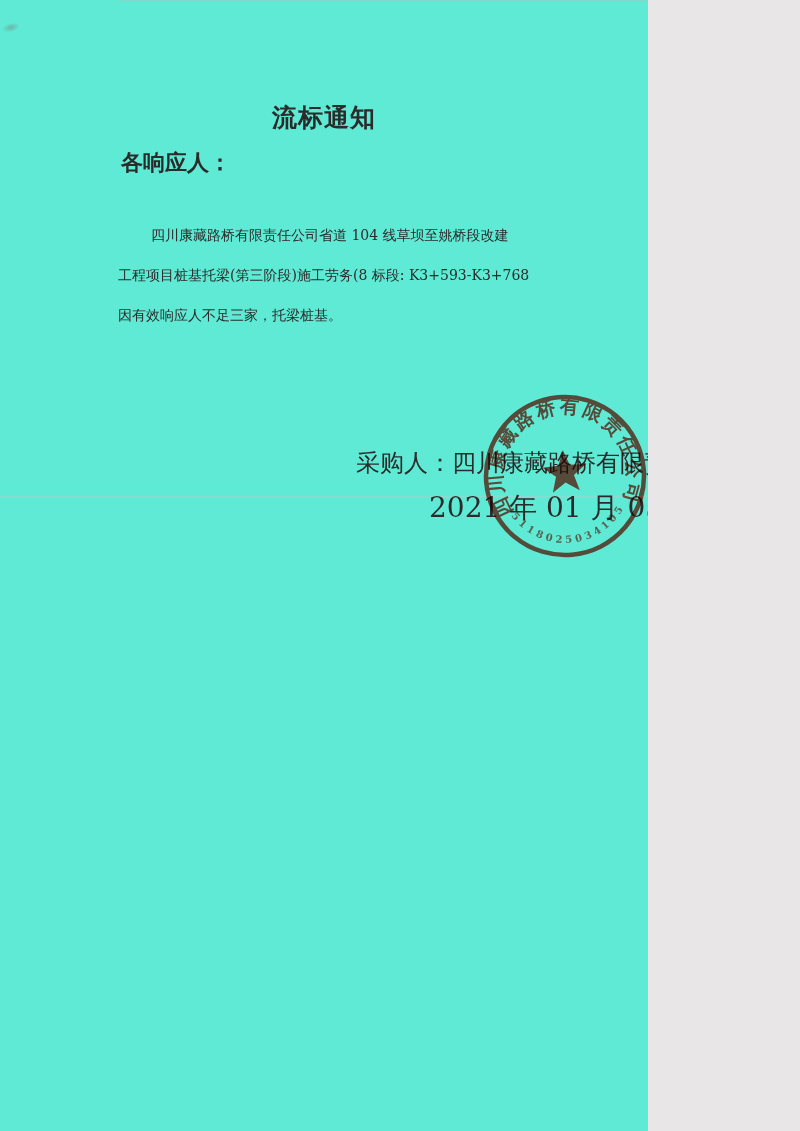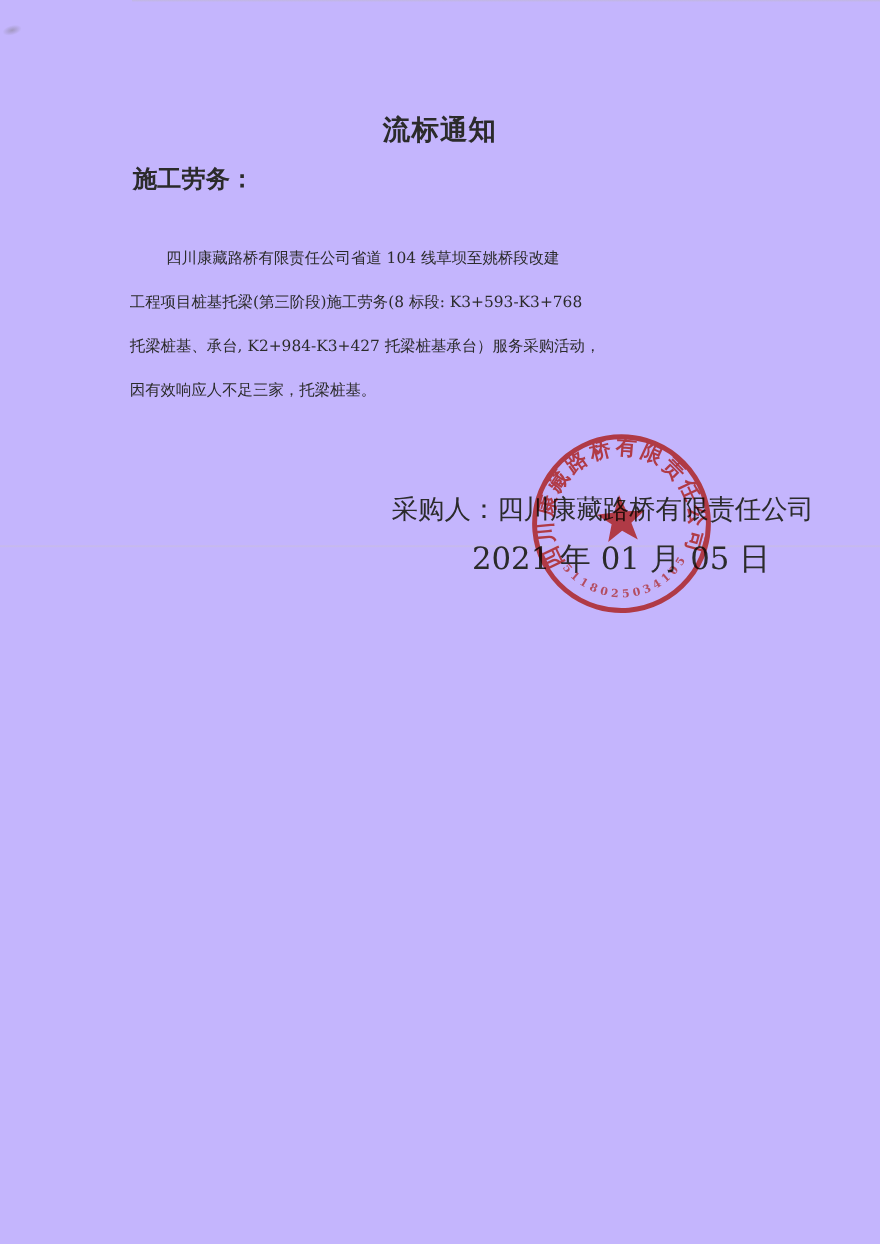--- a/index.html
+++ b/index.html
@@ -3,23 +3,23 @@
 <meta charset="utf-8">
 <style>
   html, body {
     margin: 0;
     padding: 0;
     background: #e9e6e8;
     font-family: "DejaVu Serif", "Liberation Serif", serif;
   }
   .page {
     position: relative;
-    width: 800px;
+    width: 648px;
     height: 1131px;
-    background: #c4b5fd;
+    background: #5eead4;
     overflow: hidden;
     color: #2b2b2b;
   }
   .page::before {
     content: "";
     position: absolute;
     left: 120px; right: 0; top: 0;
     height: 2px;
     background: linear-gradient(to bottom, rgba(190,185,188,0.45), rgba(253,251,252,0));
     pointer-events: none;
@@ -114,26 +114,25 @@
 </style>
 </head>
 <body>
 
 <div class="page">
 
   <div class="smudge"></div>
 
   <h1 class="title">流标通知</h1>
 
-  <div class="salutation">施工劳务：</div>
+  <div class="salutation">各响应人：</div>
 
   <div class="body-text">
     <div class="line indent">四川康藏路桥有限责任公司省道 104 线草坝至姚桥段改建</div>
     <div class="line">工程项目桩基托梁(第三阶段)施工劳务(8 标段: K3+593-K3+768</div>
-    <div class="line">托梁桩基、承台, K2+984-K3+427 托梁桩基承台）服务采购活动，</div>
     <div class="line">因有效响应人不足三家，托梁桩基。</div>
   </div>
 
   <div class="crease"></div>
 
   <div class="sig-purchaser"><span>采购人：</span><span>四川康藏路桥有限责任公司</span></div>
 
   <div class="sig-date">2021 年 01 月 05 日</div>
 
   <svg class="stamp" viewBox="0 0 170 170" xmlns="http://www.w3.org/2000/svg" aria-hidden="true">

